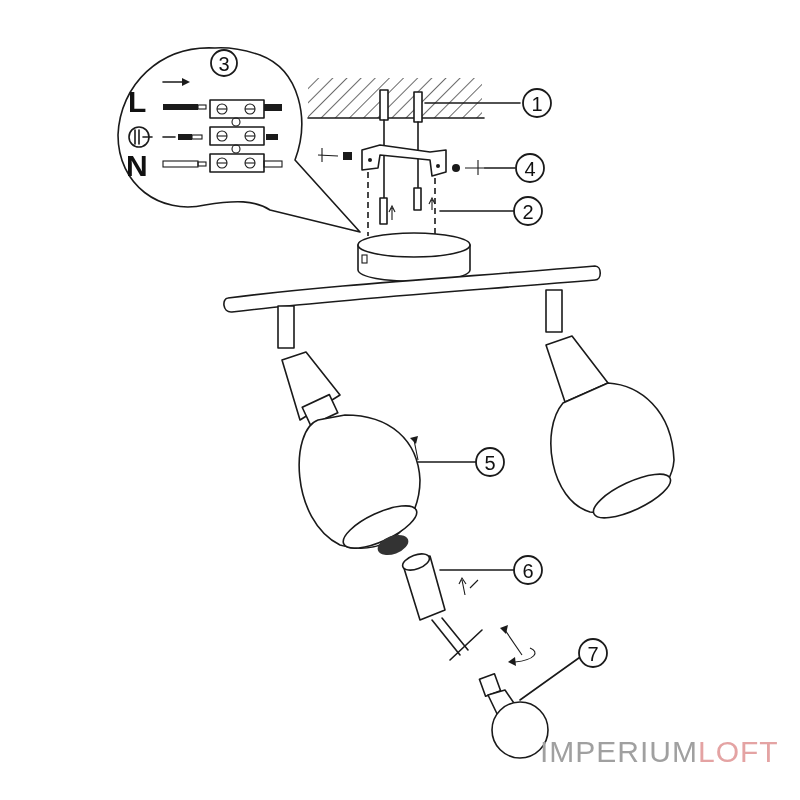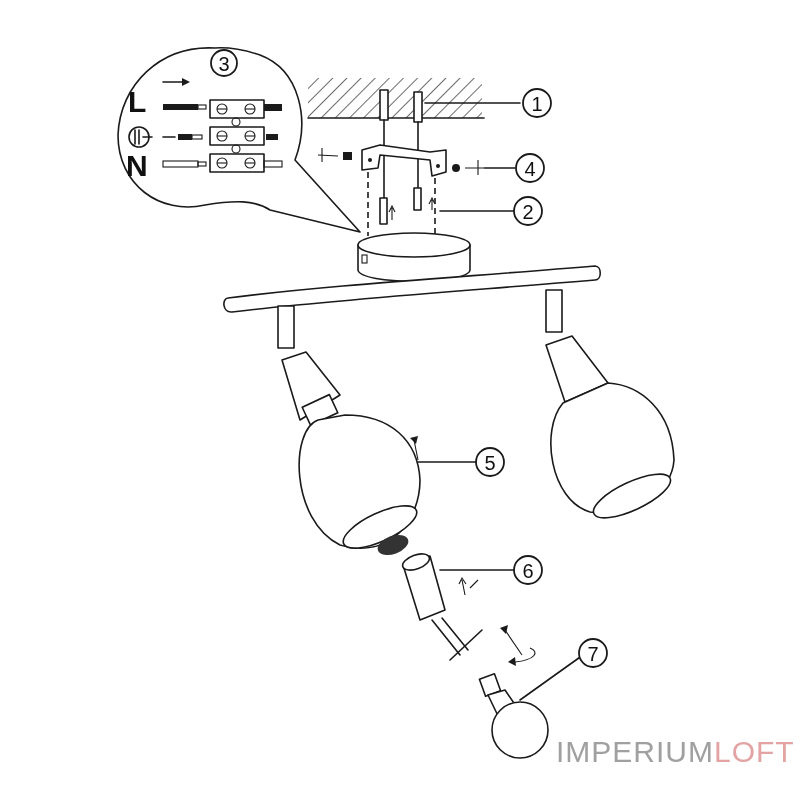--- a/index.html
+++ b/index.html
@@ -5,21 +5,21 @@
   html, body { margin:0; padding:0; background:#ffffff; }
   body { width:800px; height:800px; position:relative; overflow:hidden; font-family:"Liberation Sans", sans-serif; }
   svg#diagram { position:absolute; left:0; top:0; width:800px; height:800px; }
   .ln { stroke:#1a1a1a; stroke-width:1.6; fill:none; stroke-linecap:round; stroke-linejoin:round; }
   .thin { stroke:#1a1a1a; stroke-width:1.1; fill:none; }
   .fillw { fill:#ffffff; }
   .dash { stroke:#1a1a1a; stroke-width:1.6; stroke-dasharray:6 4; fill:none; }
   .callout-circle { fill:#ffffff; stroke:#1a1a1a; stroke-width:1.8; }
   .callout-num { font-family:"Liberation Sans", sans-serif; font-size:20px; fill:#111; text-anchor:middle; dominant-baseline:central; }
   .wire-label { font-family:"Liberation Sans", sans-serif; font-size:30px; font-weight:bold; fill:#111; }
-  .watermark { position:absolute; left:540px; top:735px; font-family:"Liberation Sans", sans-serif; font-size:30px; letter-spacing:1px;margin-left:16px; }
+  .watermark { position:absolute; left:540px; top:735px; font-family:"Liberation Sans", sans-serif; font-size:30px; letter-spacing:1px; }
   .wm-a { color:#a0a0a0; }
   .wm-b { color:#e4a3a3; }
 </style>
 </head>
 <body>
 
 <svg id="diagram" viewBox="0 0 800 800">
   <defs>
     <pattern id="hatch" width="10" height="10" patternUnits="userSpaceOnUse" patternTransform="rotate(45)">
       <line x1="0" y1="0" x2="0" y2="10" stroke="#1a1a1a" stroke-width="1.3"></line>

